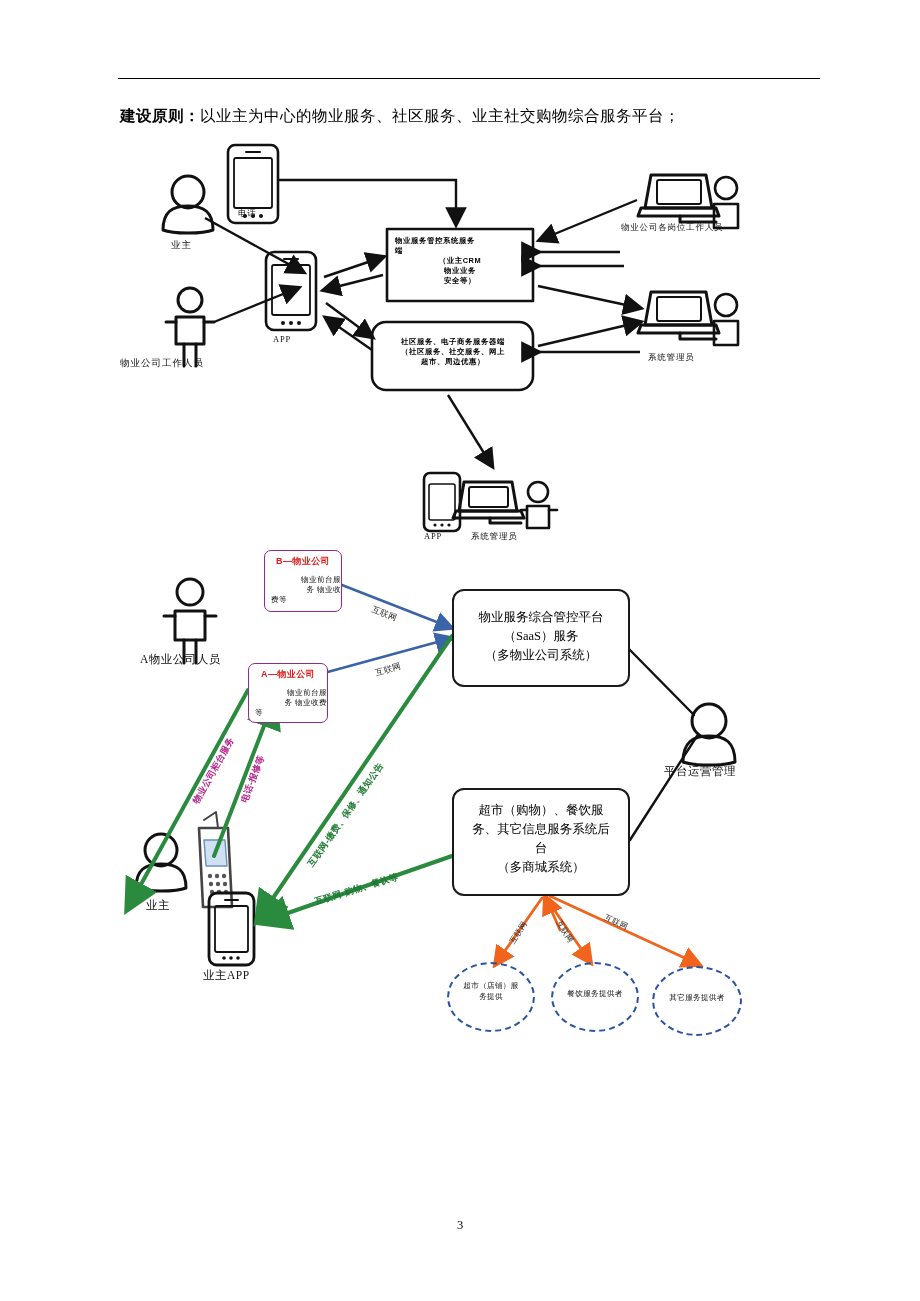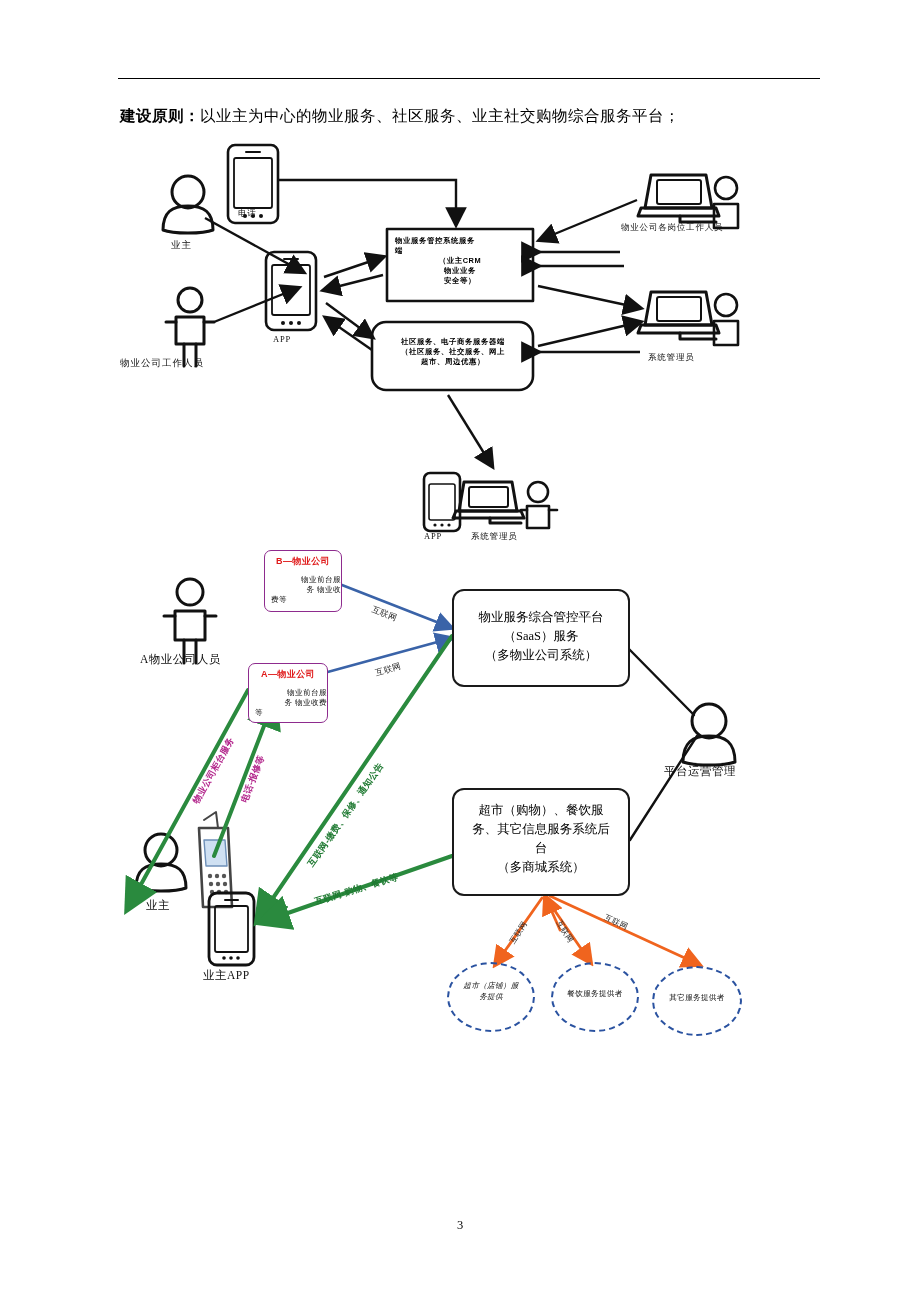--- a/index.html
+++ b/index.html
@@ -292,21 +292,21 @@
   </div>
 
   <div class="rbox rbox-black" style="left:452px;top:788px;width:178px;height:108px;">
     <div class="ctext" style="margin-top:11px;">超市（购物）、餐饮服</div>
     <div class="ctext">务、其它信息服务系统后</div>
     <div class="ctext">台</div>
     <div class="ctext">（多商城系统）</div>
   </div>
 
   <div class="ell" style="left:447px;top:962px;width:88px;height:70px;"></div>
-  <div class="ell-txt" style="left:452px;top:980px;width:78px;font-style:italic;">
+  <div class="ell-txt" style="left:452px;top:980px;width:78px;">
     <div>超市（店铺）服</div>
     <div>务提供</div>
   </div>
 
   <div class="ell" style="left:551px;top:962px;width:88px;height:70px;"></div>
   <div class="ell-txt" style="left:556px;top:988px;width:78px;">
     <div>餐饮服务提供者</div>
   </div>
 
   <div class="ell" style="left:652px;top:966px;width:90px;height:70px;"></div>

